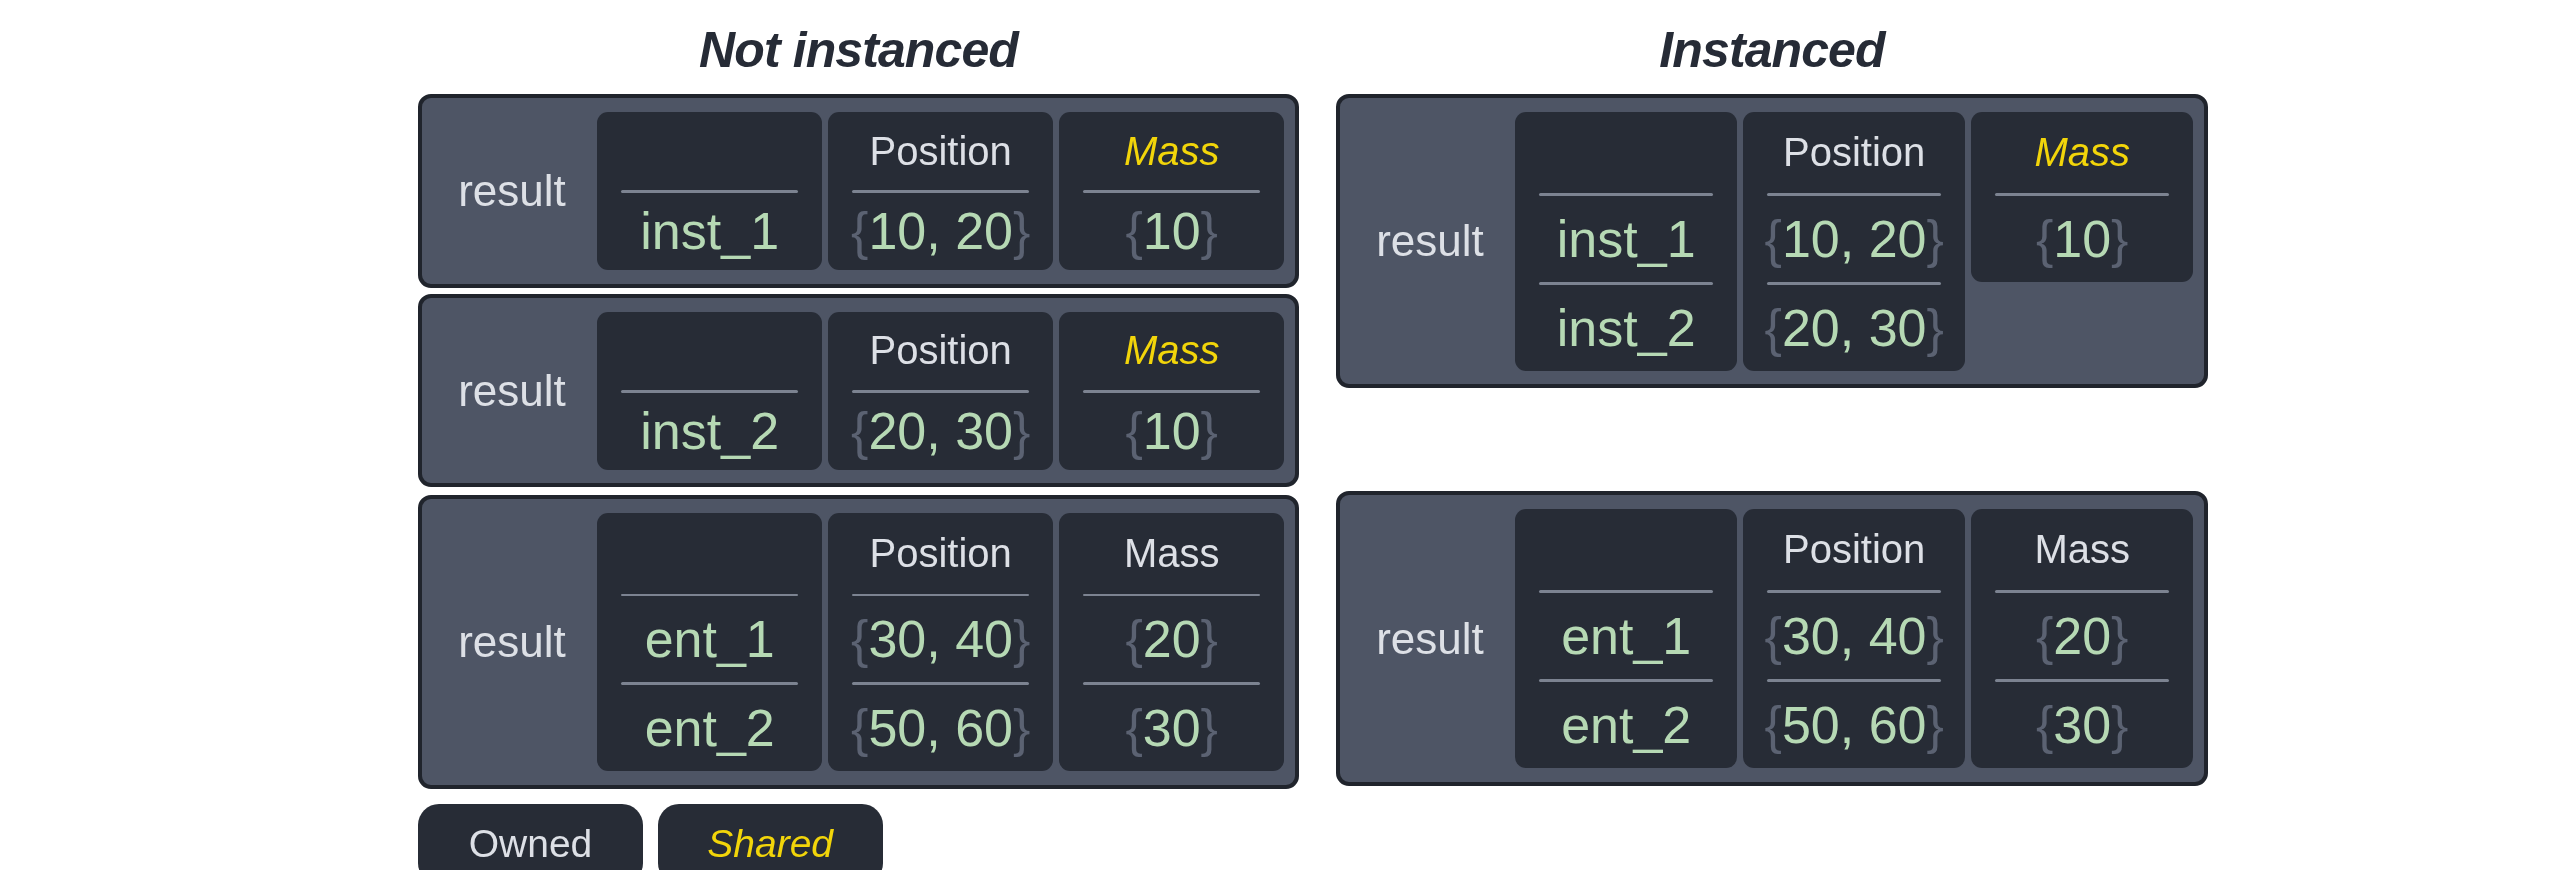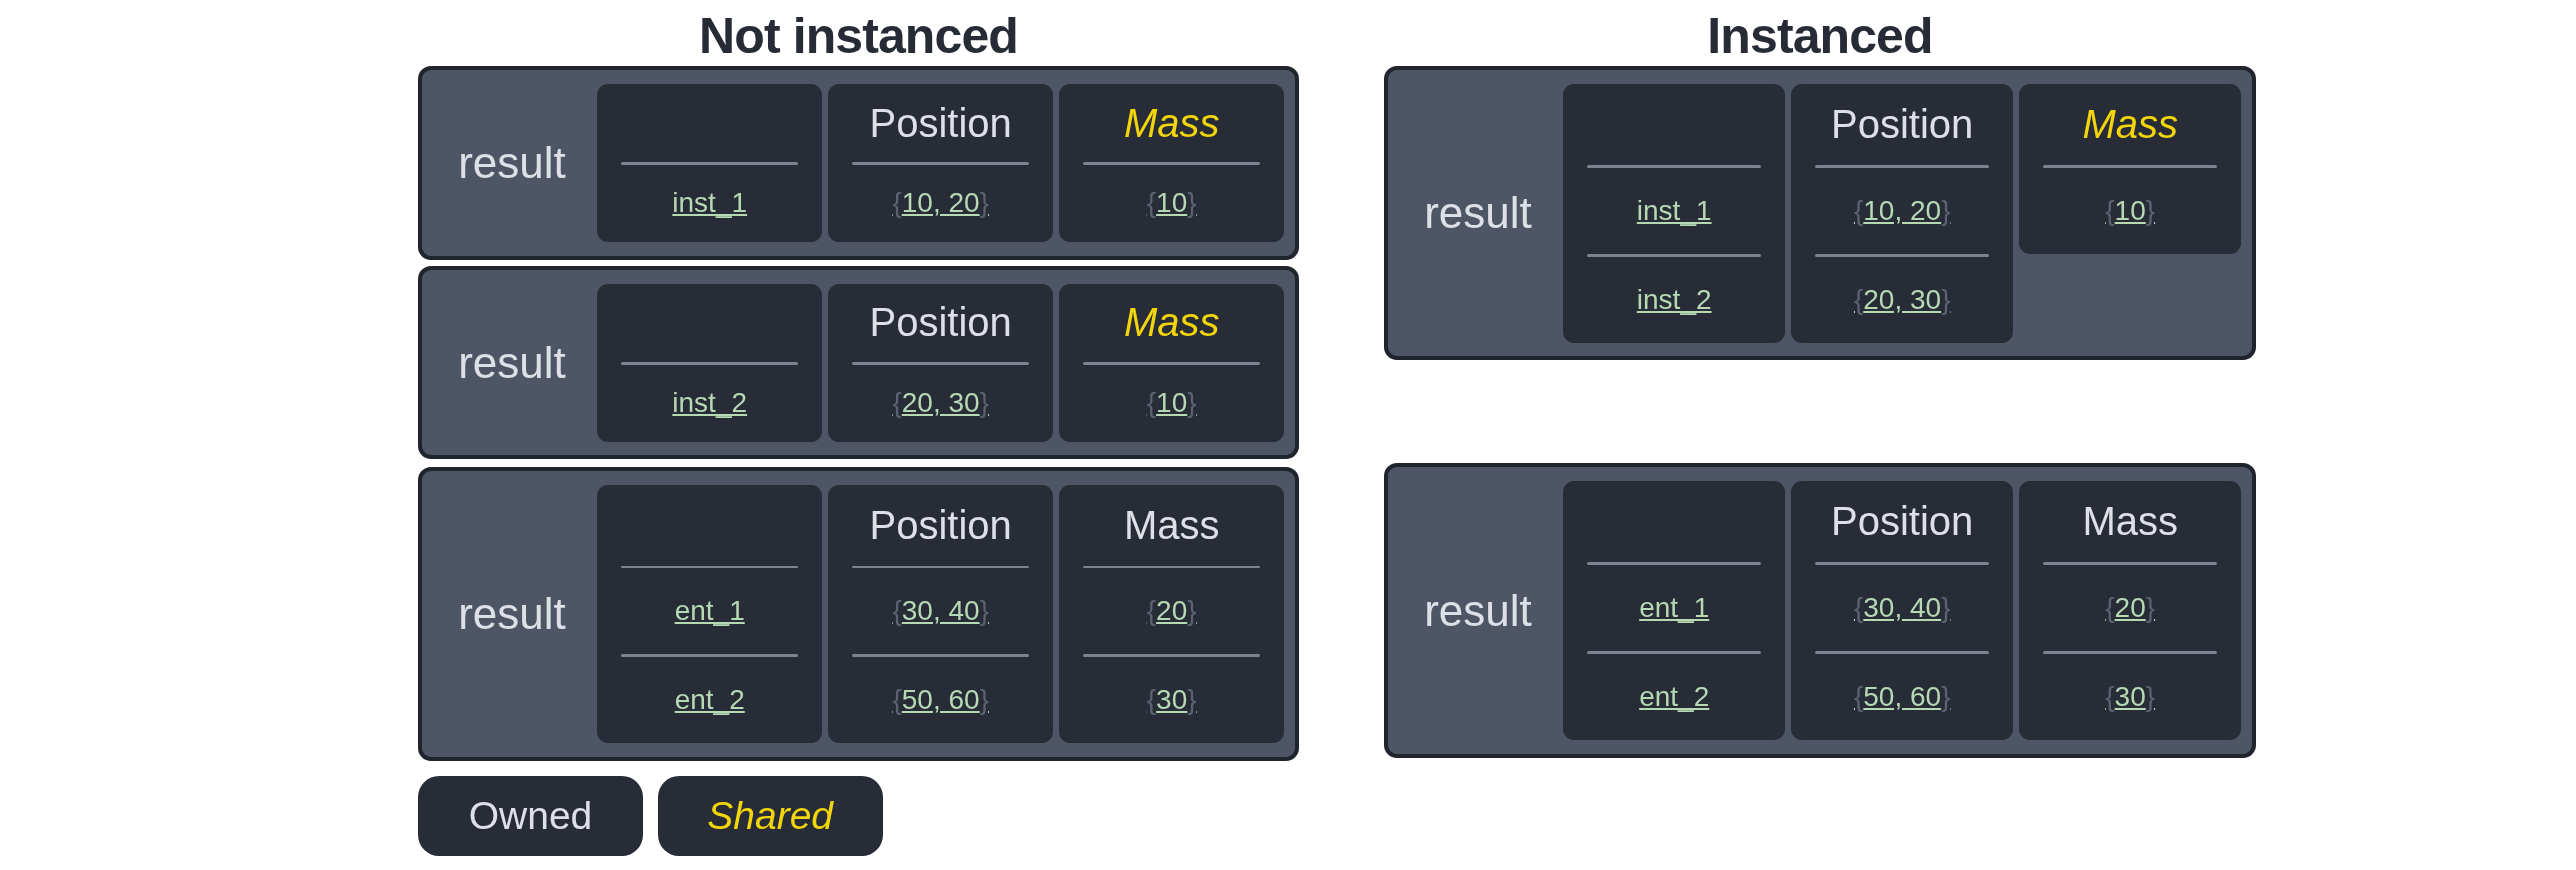--- a/index.html
+++ b/index.html
@@ -4,39 +4,39 @@
 <style>
   :root{
     --outer-bg:#4e5565; --cell-bg:#272c36; --frame:#20242c; --yellow:#f2d50a;
     --green:#b6d9b4; --brace:#5b6272; --divider:#7c8391; --light:#dde0e6; --title:#262b36;
   }
   html,body{margin:0;padding:0;background:#ffffff;}
   body{font-family:"Liberation Sans", sans-serif;}
   .canvas{position:relative;width:2576px;height:870px;background:#ffffff;overflow:hidden;}
   .col{position:absolute;top:7.3px;}
   .col.left{left:418px;width:881px;}
-  .col.right{left:1384px;width:872px;}
-  .title{font-size:50px;font-weight:bold;color:var(--title);text-align:center;line-height:59px;height:59px;margin:0;letter-spacing:-0.9px;}
+  .col.right{left:1336px;width:872px;}
+  .title{font-size:50px;font-weight:bold;color:var(--title);text-align:center;line-height:59px;height:59px;margin:14px;letter-spacing:-0.9px;font-style:italic;}
   .table{box-sizing:border-box;border:4.6px solid var(--frame);background:var(--outer-bg);
          border-radius:13px;padding:13.8px 11px;display:flex;gap:6.4px;}
   .mt7{margin-top:6.4px}
   .mt8{margin-top:7.3px}
   .mt112{margin-top:103px}
   .result{width:158px;flex:none;display:flex;align-items:center;justify-content:center;
           color:var(--light);font-size:44px;}
   .cells{flex:1;display:flex;gap:6.4px;align-items:stretch;}
   .cell{flex:1;background:var(--cell-bg);border-radius:11px;display:flex;flex-direction:column;min-width:0;}
   .cell.short{align-self:flex-start;}
   .hdr{height:78px;display:flex;align-items:center;justify-content:center;
        font-size:40px;color:var(--light);flex:none;}
   .t-double .hdr{height:81px;}
   .hdr.shared{color:var(--yellow);font-style:italic;}
   .hr{height:2.8px;background:var(--divider);margin:0 24px;border-radius:1.8px;flex:none;}
   .row{height:77px;display:flex;align-items:center;justify-content:center;
-       font-size:28px;color:var(--green);flex:none;text-decoration:underline;}
+       font-size:52px;color:var(--green);flex:none;}
   .t-double .row{height:86px;}
   .brace{color:var(--brace);}
   .legend{display:flex;gap:14.7px;margin-top:14.7px;}
   .legend-box{width:225px;height:80px;background:var(--cell-bg);border-radius:21px;
               display:flex;align-items:center;justify-content:center;
               font-size:39px;color:var(--light);box-sizing:border-box;}
   .legend-box.shared-style{color:var(--yellow);font-style:italic;justify-content:center;}
 </style>
 </head>
 <body>

